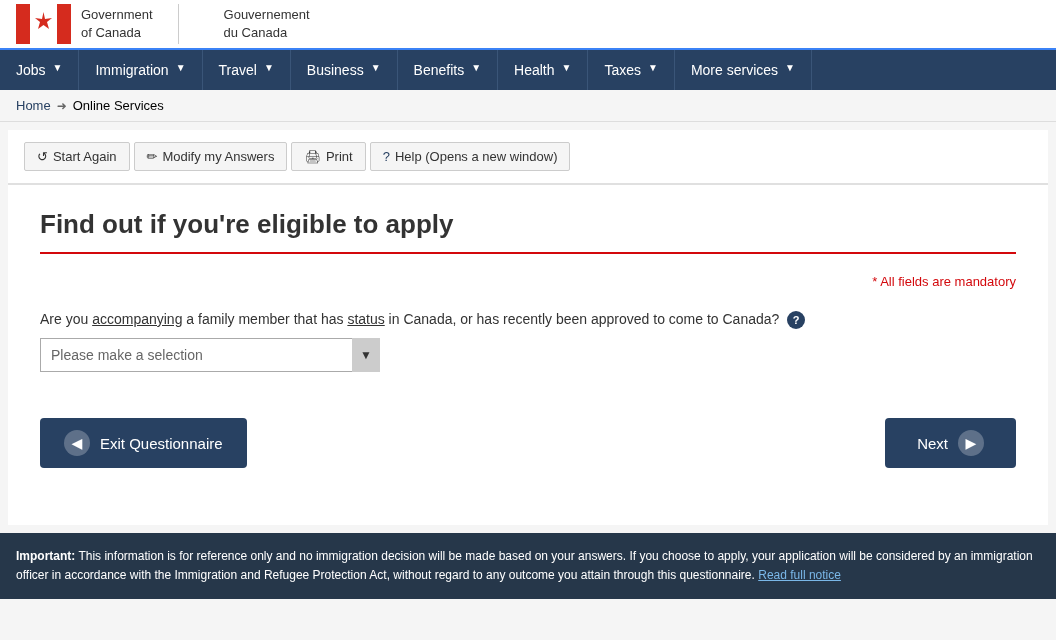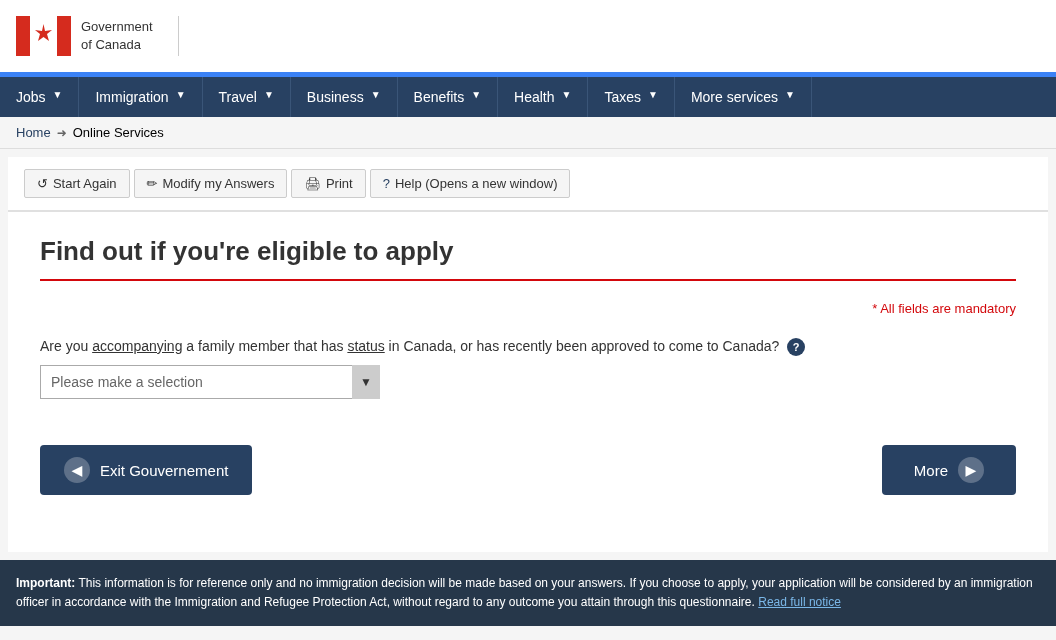--- a/index.html
+++ b/index.html
@@ -1,22 +1,22 @@
 <!DOCTYPE html>
 <html><head>
   <meta charset="utf-8">
   <style>
     * { margin: 0; padding: 0; box-sizing: border-box; }
     body { font-family: Arial, sans-serif; font-size: 14px; background: #f5f5f5; width: 1056px; }
 
     
     .header {
       background: white;
-      border-bottom: 5px solid #3b82f6;
-      padding: 16px 16px;
+      border-bottom: 2px solid #3b82f6;
+      padding: 4px 16px;
       display: flex;
       align-items: center;
     }
     .flag-logo {
       display: flex;
       align-items: center;
       gap: 10px;
     }
     .flag-icon {
       width: 55px;
@@ -237,20 +237,22 @@
     <svg class="flag-icon" viewBox="0 0 55 40">
       <rect width="14" height="40" fill="#d52b1e"></rect>
       <rect x="14" width="27" height="40" fill="white"></rect>
       <rect x="41" width="14" height="40" fill="#d52b1e"></rect>
 
       <polygon points="27.5,8 29,15 36,14 31,18 33,25 27.5,21 22,25 24,18 19,14 26,15" fill="#d52b1e"></polygon>
     </svg>
     <div class="gov-title" style="white-space:pre-line; font-size:13px; color:#333;">Government
 of Canada</div>
     <div class="divider-vert"></div>
+    <div class="gov-title-fr" style="white-space:pre-line; font-size:13px; color:#333;">Gouvernement
+du Canada</div>
   </div>
 </div>
 
 <nav class="nav-bar">
   <div class="nav-item">
     <span>Jobs</span>
     <span class="nav-arrow">▼</span>
   </div>
   <div class="nav-item">
     <span>Immigration</span>
@@ -322,24 +324,24 @@
       <option value="" disabled="" selected="">Please make a selection</option>
       <option value="yes">Yes</option>
       <option value="no">No</option>
     </select>
     <div class="select-arrow">▼</div>
   </div>
 
   <div class="button-row">
     <button class="btn-exit">
       <div class="btn-circle-icon">◀</div>
-      <span>Exit Gouvernement</span>
+      <span>Exit Questionnaire</span>
     </button>
     <button class="btn-next">
-      <span>More</span>
+      <span>Next</span>
       <div class="btn-circle-icon">▶</div>
     </button>
   </div>
 </div>
 
 <div class="footer-notice">
   <strong>Important:</strong>
   <span>This information is for reference only and no immigration decision will be made based on your answers. If you choose to apply, your application will be considered by an immigration officer in accordance with the Immigration and Refugee Protection Act, without regard to any outcome you attain through this questionnaire.</span>
   <a href="#">Read full notice</a>
 </div>

